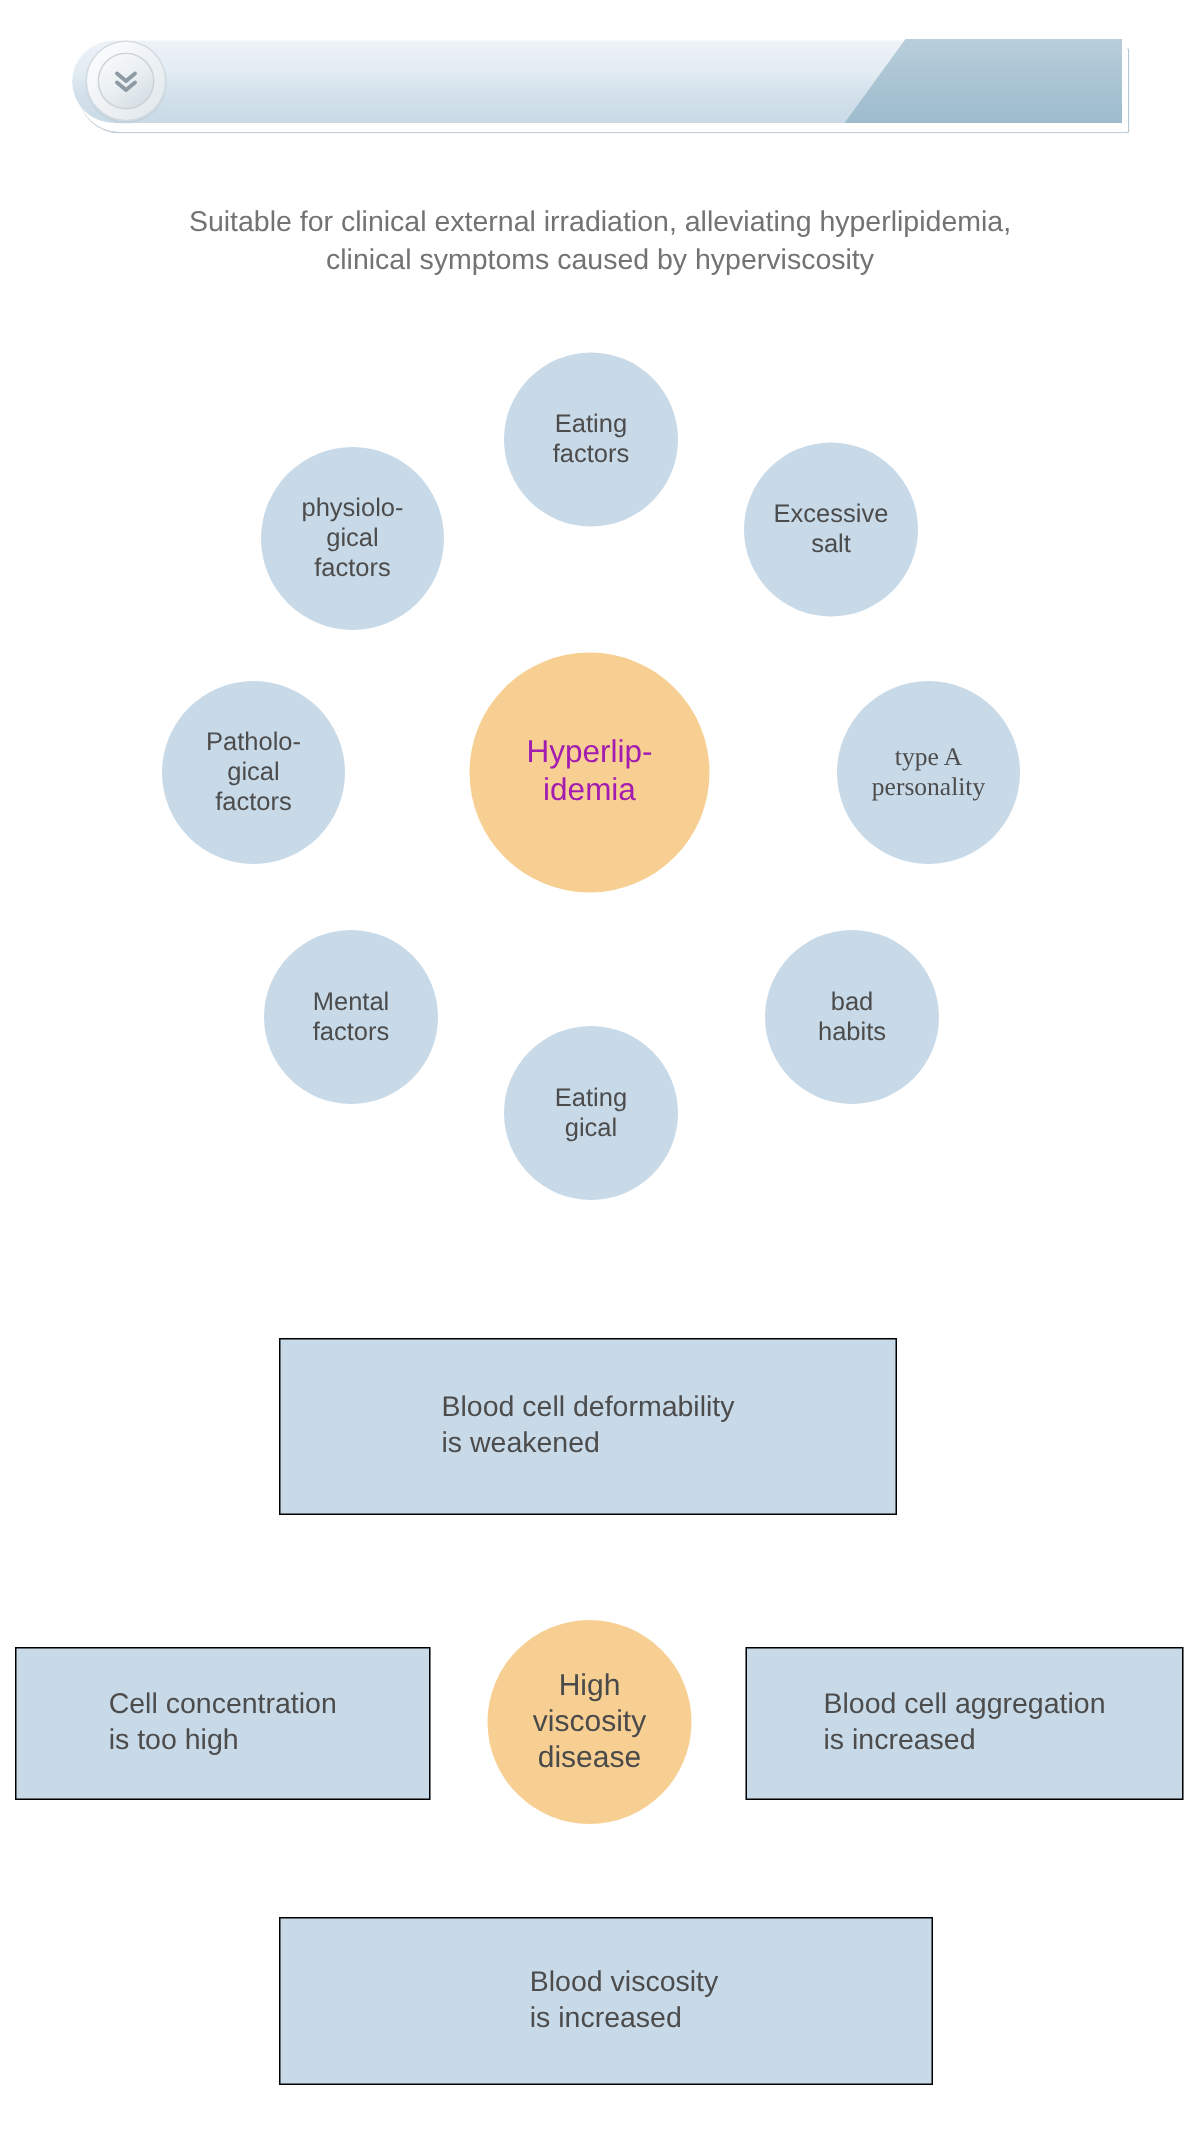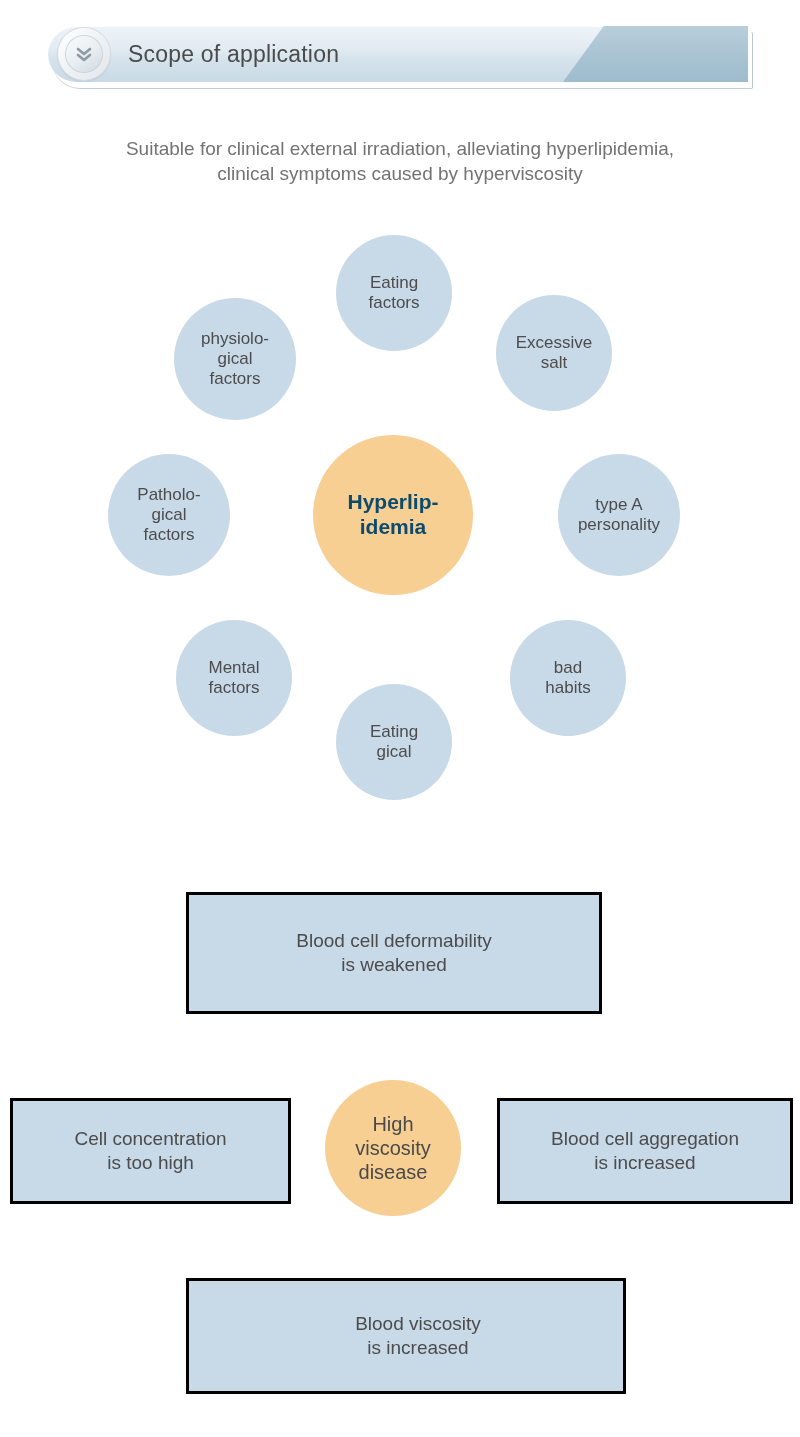--- a/index.html
+++ b/index.html
@@ -71,31 +71,31 @@
     text-align:center;line-height:1.18;
     white-space:pre-line;
   }
   .node.sat{
     width:116px;height:116px;background:#c8d9e8;
     font-size:17px;color:#4c4c4c;
   }
   .node.sat.wide{width:122px;height:122px;}
   .node.center{
     width:160px;height:160px;background:#f8cf93;
-    font-size:21px;color:#0c4a6e;font-weight:bold;
+    font-size:21px;color:#a21caf;
   }
 
   
   .flow{position:absolute;left:0;top:880px;width:800px;height:540px;}
   .fbox{
     position:absolute;
     background:#c8d9e8;
-    border:3px solid #000000;
+    border:1px solid #000000;
     display:flex;align-items:center;justify-content:center;
-    text-align:center;white-space:pre-line;
+    text-align:left;white-space:pre-line;
     font-size:19px;line-height:24px;color:#4c4c4c;
   }
   .fcircle{
     position:absolute;width:136px;height:136px;border-radius:50%;
     background:#f8cf93;
     display:flex;align-items:center;justify-content:center;
     text-align:center;white-space:pre-line;
     font-size:20px;line-height:24px;color:#4a4a4a;
   }
 </style>
@@ -110,39 +110,38 @@
     <div class="header-ring">
       <div class="header-ring-inner">
         <span class="chev">
           <svg width="22" height="22" viewBox="0 0 22 22">
             <polyline points="5,6 11,11 17,6" fill="none" stroke="#8d9aa3" stroke-width="2.6" stroke-linecap="round" stroke-linejoin="round"></polyline>
             <polyline points="5,12 11,17 17,12" fill="none" stroke="#8d9aa3" stroke-width="2.6" stroke-linecap="round" stroke-linejoin="round"></polyline>
           </svg>
         </span>
       </div>
     </div>
-    <div class="header-title">Scope of application</div>
   </div>
 
   <div class="subtitle">Suitable for clinical external irradiation, alleviating
 hyperlipidemia, clinical symptoms caused by
 hyperviscosity</div>
 
   <div class="radial">
 
     <div class="node center" style="left:313px;top:215px;">Hyperlip-
 idemia</div>
 
     <div class="node sat" style="left:336px;top:15px;">Eating
 factors</div>
 
     <div class="node sat" style="left:496px;top:75px;">Excessive
 salt</div>
 
-    <div class="node sat wide" style="left:558px;top:234px;">type A
+    <div class="node sat wide" style="left:558px;top:234px;font-family:Liberation Serif, serif;">type A
 personality</div>
 
     <div class="node sat" style="left:510px;top:400px;">bad
 habits</div>
 
     <div class="node sat" style="left:336px;top:464px;">Eating
 gical</div>
 
     <div class="node sat" style="left:176px;top:400px;">Mental
 factors</div>

